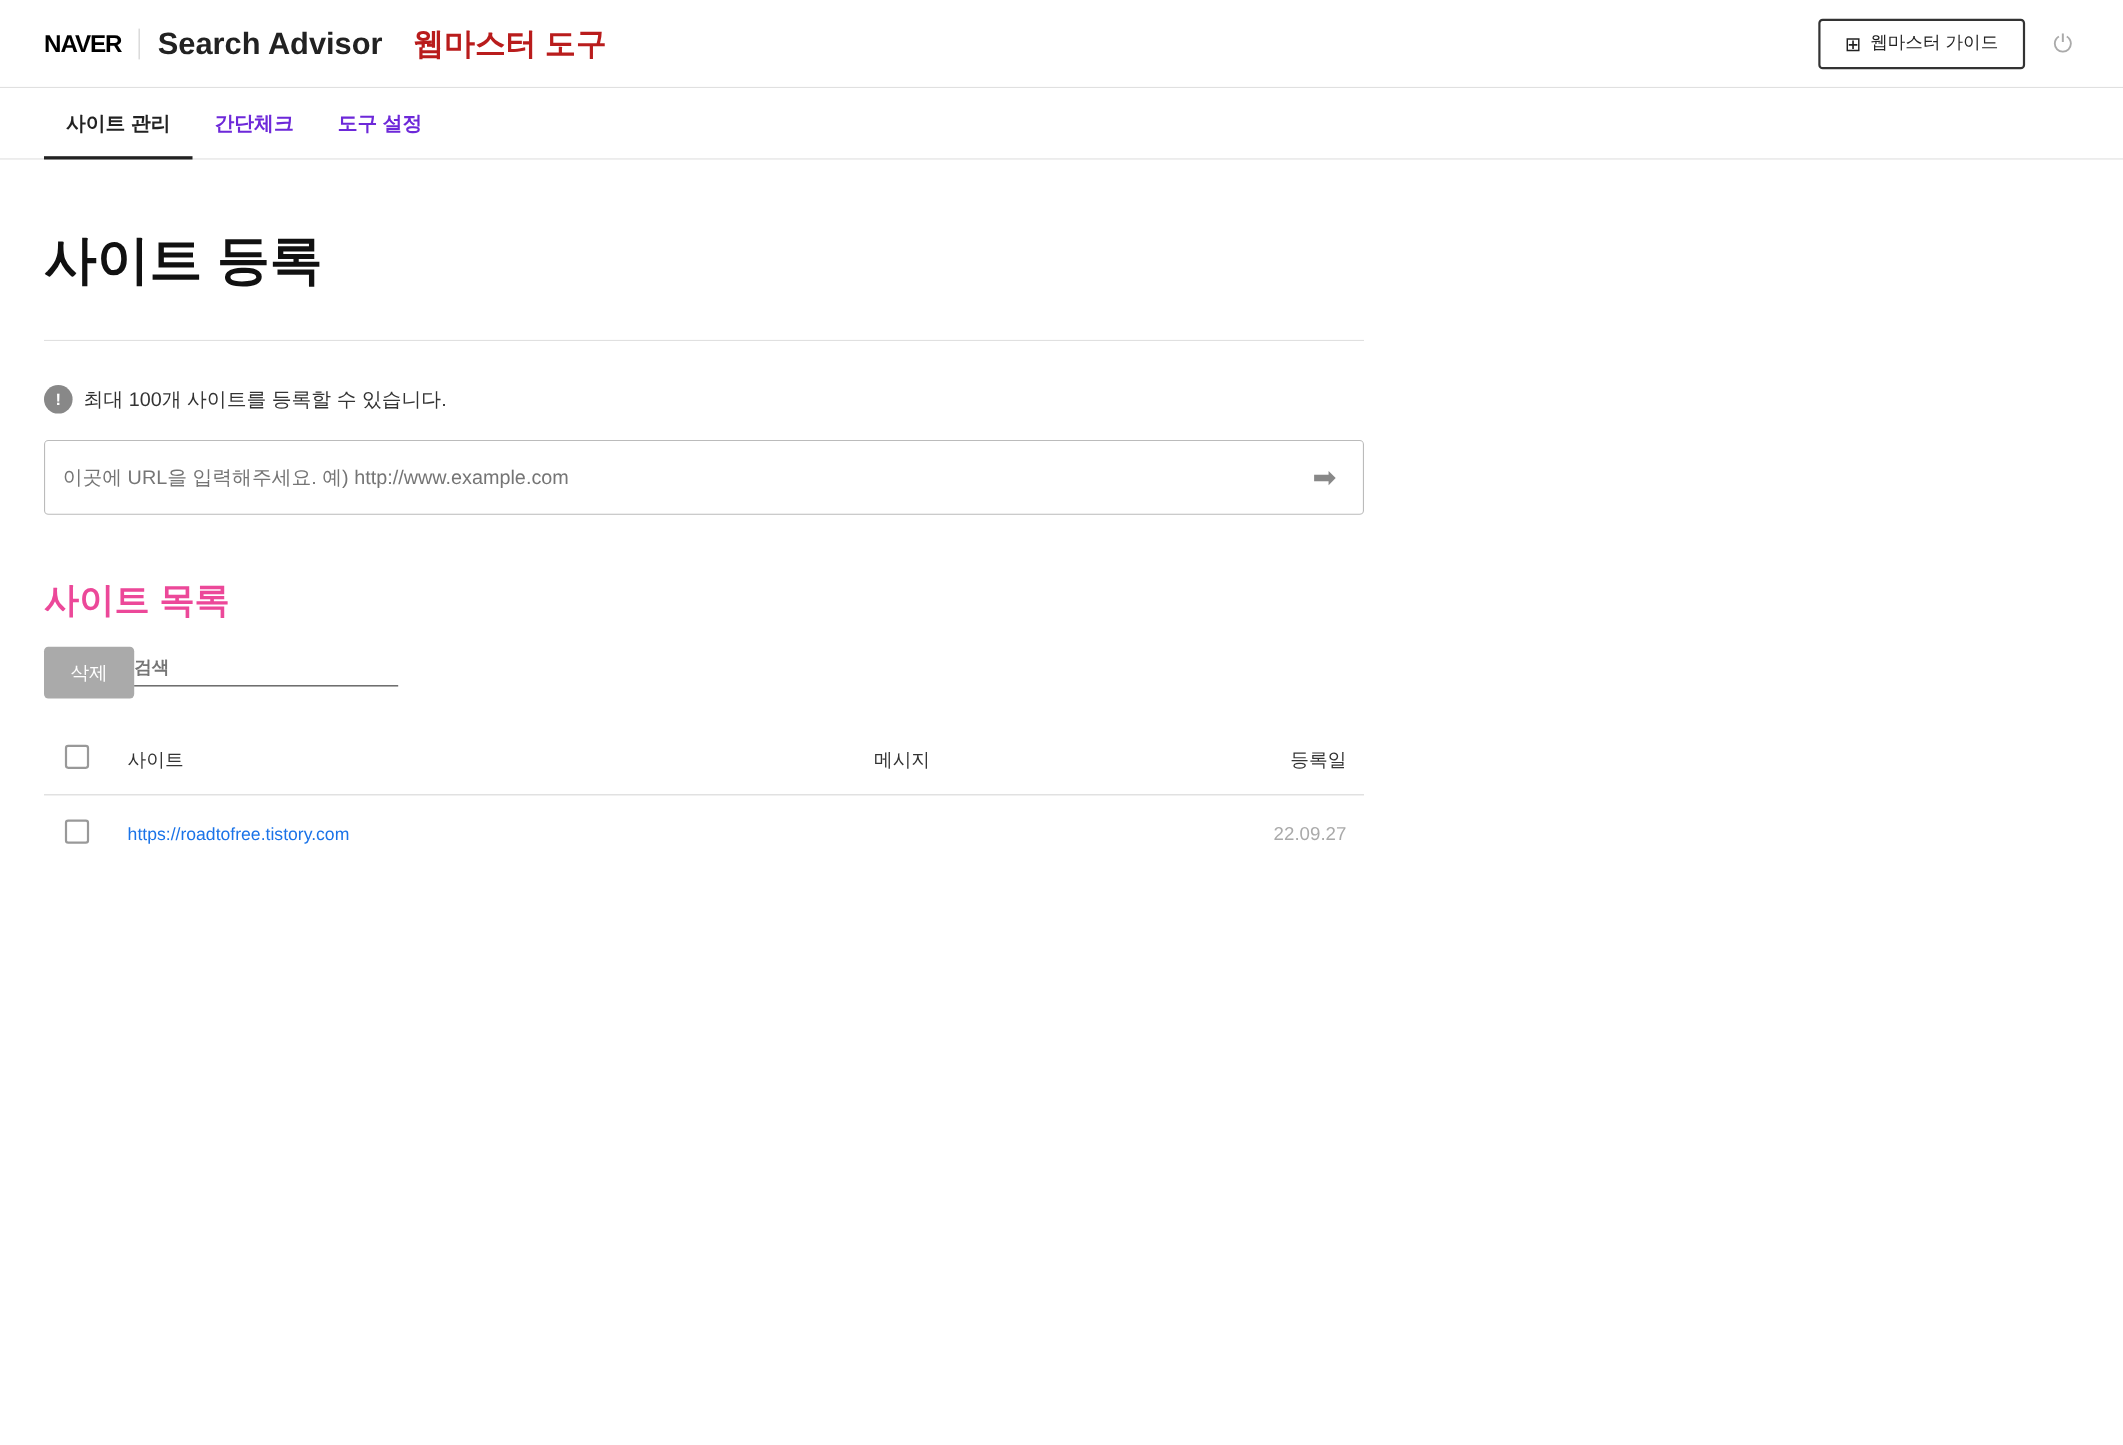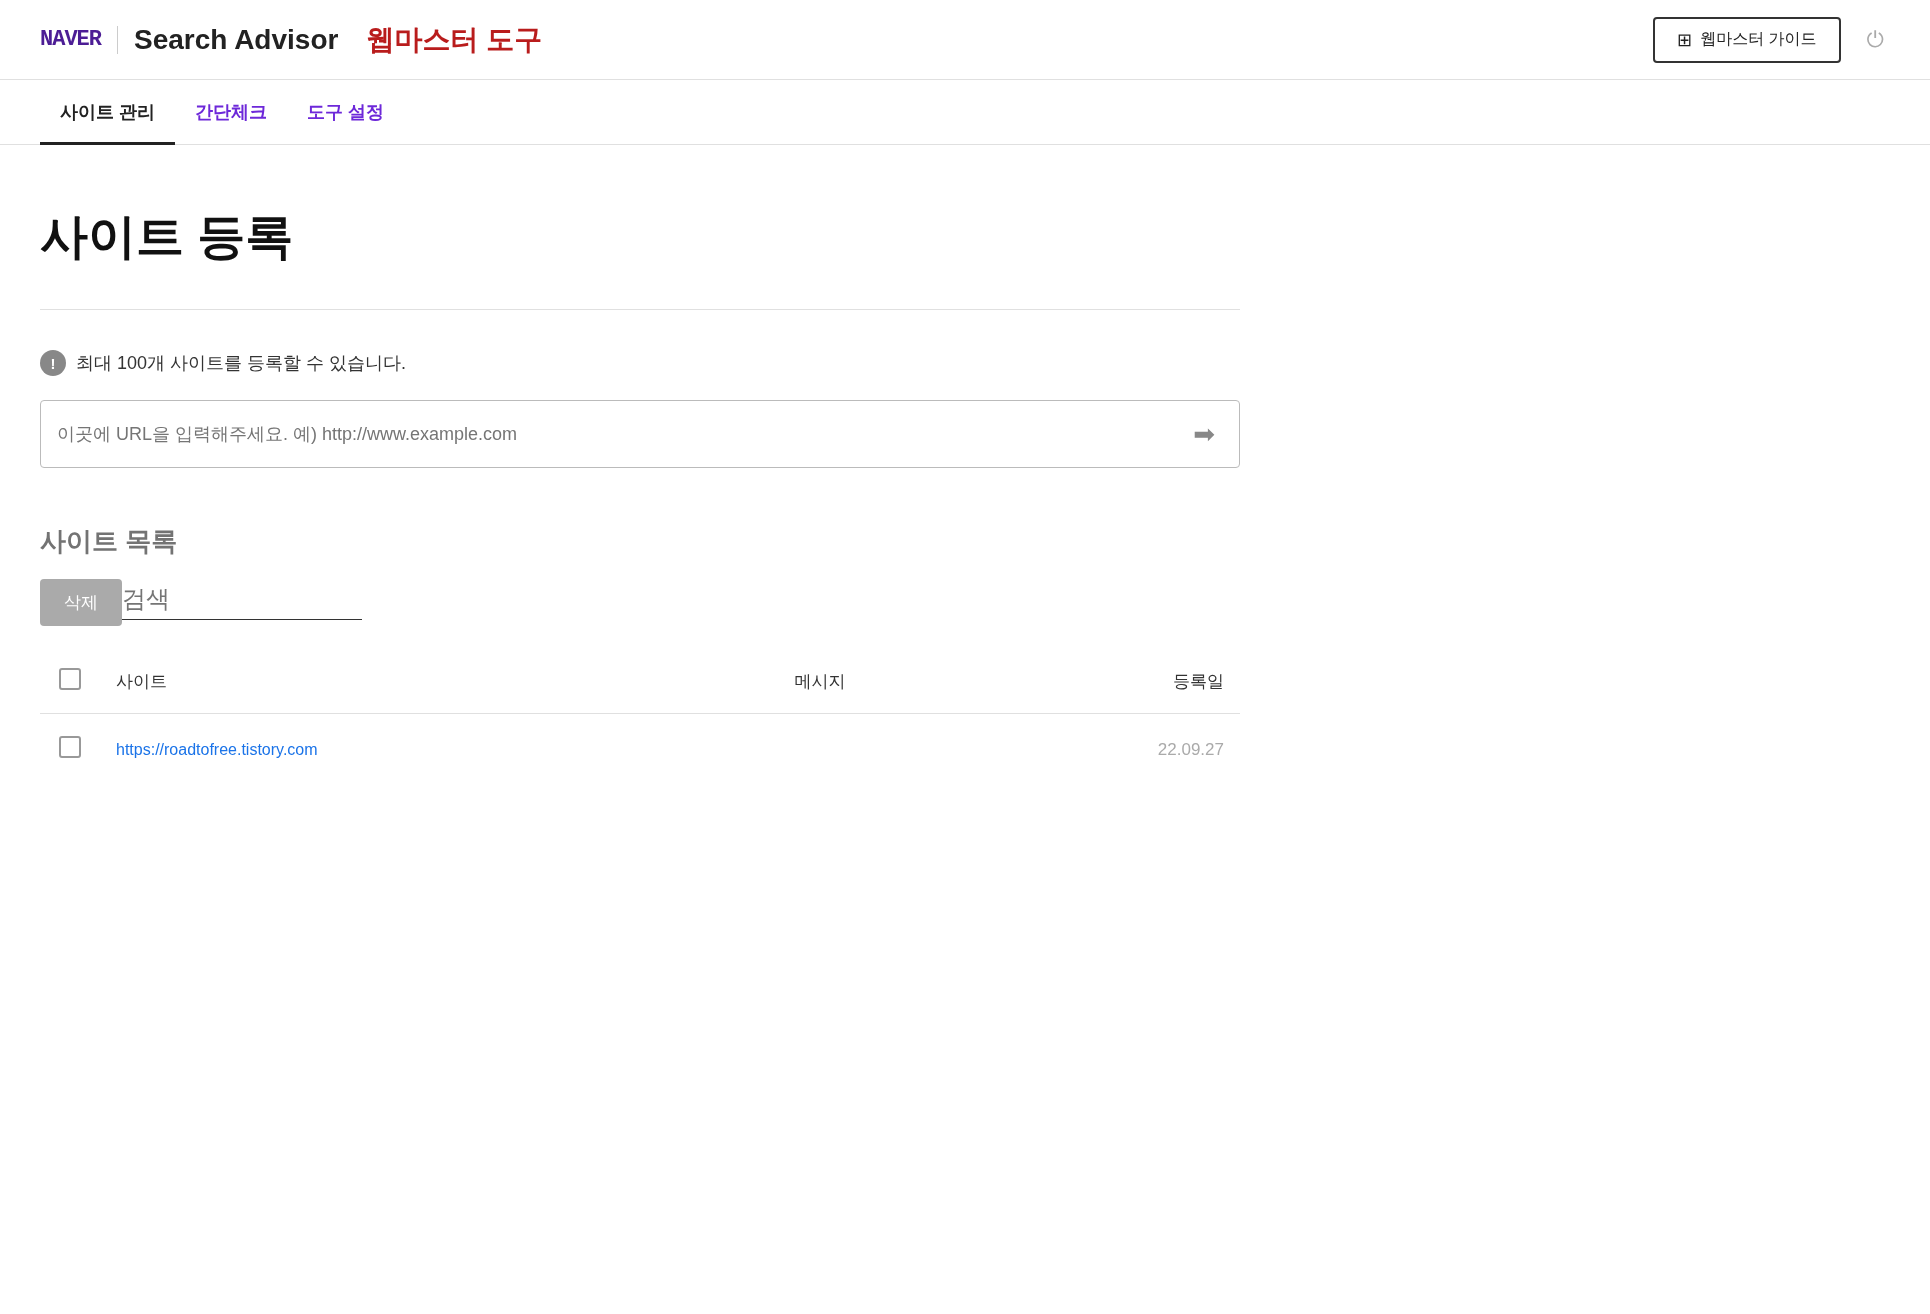--- a/index.html
+++ b/index.html
@@ -183,23 +183,23 @@
       background: none;
       border: none;
       cursor: pointer;
       font-size: 26px;
       color: #888;
       padding: 4px 8px;
     }
 
     
     .section-title {
-      font-size: 26px;
-      font-weight: 700;
-      color: #737373;
+      font-size: 32px;
+      font-weight: 700;
+      color: #ec4899;
       margin-bottom: 20px;
     }
 
     .list-controls {
       display: flex;
       align-items: center;
       margin-bottom: 24px;
     }
 
     .delete-button {
@@ -214,24 +214,25 @@
     }
 
     .search-input-wrapper {
       border-bottom: 1.5px solid #333;
       padding-bottom: 6px;
     }
 
     .search-input {
       border: none;
       outline: none;
-      font-size: 24px;
+      font-size: 16px;
       color: #a16207;
       width: 240px;
       background: transparent;
+      font-weight: bold;
     }
 
     
     .site-table {
       width: 100%;
       border-collapse: collapse;
       max-width: 1200px;
     }
 
     .table-header-row {
@@ -300,21 +301,21 @@
     .grid-icon {
       display: inline-block;
       font-size: 18px;
     }
   </style>
 </head>
 <body>
 
 <header class="header">
   <div class="header-left">
-    <span class="naver-logo" style="color: #4c1d95; font-family: Liberation Mono, monospace;">NAVER</span>
+    <span class="naver-logo" style="color: #000000;">NAVER</span>
     <div class="header-divider"></div>
     <span class="header-title-main">Search Advisor</span>
     <span class="header-subtitle">웹마스터 도구</span>
   </div>
   <div class="header-right">
     <button class="guide-button">
       <span class="grid-icon">⊞</span>
       <span>웹마스터 가이드</span>
     </button>
     <button class="power-icon-btn">

